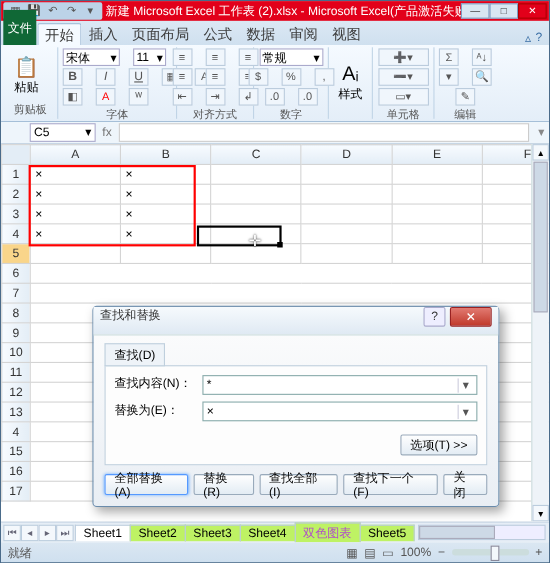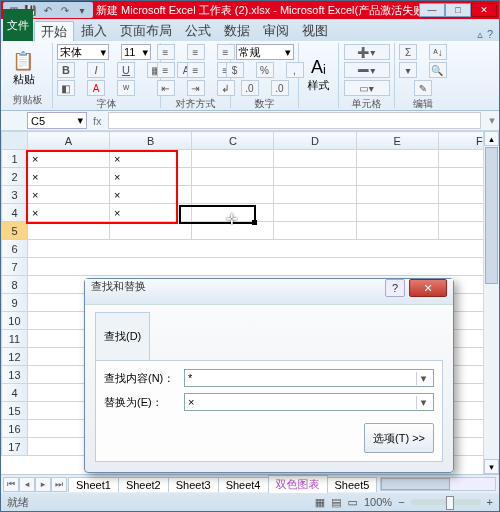--- a/index.html
+++ b/index.html
@@ -45,35 +45,35 @@
 .activecell{position:absolute;left:178px;top:74px;width:77px;height:19px;border:2px solid #000;pointer-events:none}
 .activecell::after{content:"";position:absolute;right:-3px;bottom:-3px;width:5px;height:5px;background:#000}
 .cursor{position:absolute;left:225px;top:80px;font-size:14px;color:#fff;text-shadow:0 0 2px #000;pointer-events:none}
 .dlg{position:absolute;left:84px;top:278px;width:370px;background:linear-gradient(#fdfdfd,#e9eef4);border:1px solid #6a8bab;box-shadow:4px 4px 10px rgba(0,0,0,.35);border-radius:4px}
 .dlg-title{height:26px;background:linear-gradient(#f6fafd,#dfe9f3);display:flex;align-items:flex-start;padding:0 6px;font-size:11px;color:#333;border-bottom:1px solid #cdd}
 .dlg-title .sp{flex:1}
 .dlg-x{width:38px;height:18px;background:linear-gradient(#e27a71,#c0392b);border:1px solid #922;border-radius:2px;color:#fff;display:flex;align-items:center;justify-content:center;font-size:11px}
 .dlg-q{width:20px;height:18px;border:1px solid #aac;border-radius:2px;display:flex;align-items:center;justify-content:center;margin-right:4px;background:#eef}
 .dlg-body{padding:6px 10px 10px}
 .dlg-tabs{display:flex;gap:0;margin-bottom:0}
-.dtab{padding:16px 8px;border:1px solid #bfcfdd;background:#eef3f8;font-size:11px;position:relative;top:1px}
+.dtab{padding:2px 8px;border:1px solid #bfcfdd;background:#eef3f8;font-size:11px;position:relative;top:1px}
 .dtab.active{background:#fdfdfd;border-bottom:1px solid #fdfdfd;z-index:2}
 .dlg-frame{border:1px solid #bfcfdd;padding:8px;background:#fdfdfd;display:flex;flex-direction:column;gap:6px}
-.frow{display:flex;align-items:center;gap:4px}
+.frow{display:flex;align-items:flex-start;gap:4px}
 .flab{width:76px;font-size:11px}
 .finput{flex:1;height:18px;border:1px solid #8aa;background:#fff;padding:0 3px;font-size:11px;display:flex;align-items:center;justify-content:space-between}
 .dd{width:14px;text-align:center;border-left:1px solid #ccd;color:#555}
 .dlg-opts{display:flex;justify-content:flex-end;margin-top:6px}
-.dbtn{height:30px;padding:0 8px;border:1px solid #9ab;background:linear-gradient(#fefefe,#e3ecf4);border-radius:2px;font-size:11px;display:flex;align-items:center;cursor:pointer}
+.dbtn{height:19px;padding:0 8px;border:1px solid #9ab;background:linear-gradient(#fefefe,#e3ecf4);border-radius:2px;font-size:11px;display:flex;align-items:center;cursor:pointer}
 .dlg-foot{display:flex;gap:5px;justify-content:flex-start;margin-top:8px}
 .dbtn.primary{box-shadow:0 0 3px #6af;border-color:#59f}
 .sheet-tabs{height:19px;background:#e6eef6;display:flex;align-items:center;border-top:1px solid #bcd;font-size:10px}
 .navset{display:flex;gap:0;margin:0 2px}
 .navbtn{width:16px;height:15px;border:1px solid #bcd;background:#f4f8fc;display:flex;align-items:center;justify-content:center;font-size:9px;color:#667}
-.stab{padding:1px 7px;border:1px solid #bcd;border-bottom:none;background:#ffffff;margin-left:-1px}
+.stab{padding:1px 7px;border:1px solid #bcd;border-bottom:none;background:#bef264;margin-left:-1px}
 .stab.active{background:#fff}
 .stab.special{color:#b050c8}
 .hscroll{flex:1;height:14px;border:1px solid #bcd;margin:0 3px;background:#eef;position:relative}
 .hthumb{position:absolute;left:0;top:0;width:60%;height:100%;background:#cdd9e6;border:1px solid #aab}
 .status{height:18px;background:linear-gradient(#dbe7f2,#cfe0ef);display:flex;align-items:center;padding:0 6px;font-size:10px;color:#555;gap:6px}
 .status .sp{flex:1}
 .zoom-sl{width:70px;height:6px;background:#cdd;border-radius:3px;position:relative}
 .zoom-sl::after{content:"";position:absolute;left:50%;top:-3px;width:6px;height:12px;background:#f4f8fc;border:1px solid #889}
 .vscroll{position:absolute;right:0;top:0;width:16px;bottom:0;background:#eef3f8;border-left:1px solid #cdd}
 .vscroll .arr{height:15px;border:1px solid #bcd;background:#f4f8fc;display:flex;align-items:center;justify-content:center;font-size:9px}
@@ -411,14 +411,21 @@
         <div class="flab">替换为(E)：</div>
         <div class="finput">
             <span>×</span>
             <span class="dd">▾</span>
           </div>
       </div>
       <div class="dlg-opts">
         <div class="dbtn">选项(T) &gt;&gt;</div>
       </div>
     </div>
+    <div class="dlg-foot">
+      <div class="dbtn primary">全部替换(A)</div>
+      <div class="dbtn">替换(R)</div>
+      <div class="dbtn">查找全部(I)</div>
+      <div class="dbtn">查找下一个(F)</div>
+      <div class="dbtn">关闭</div>
+    </div>
   </div>
 </div>
 
 </body></html>

